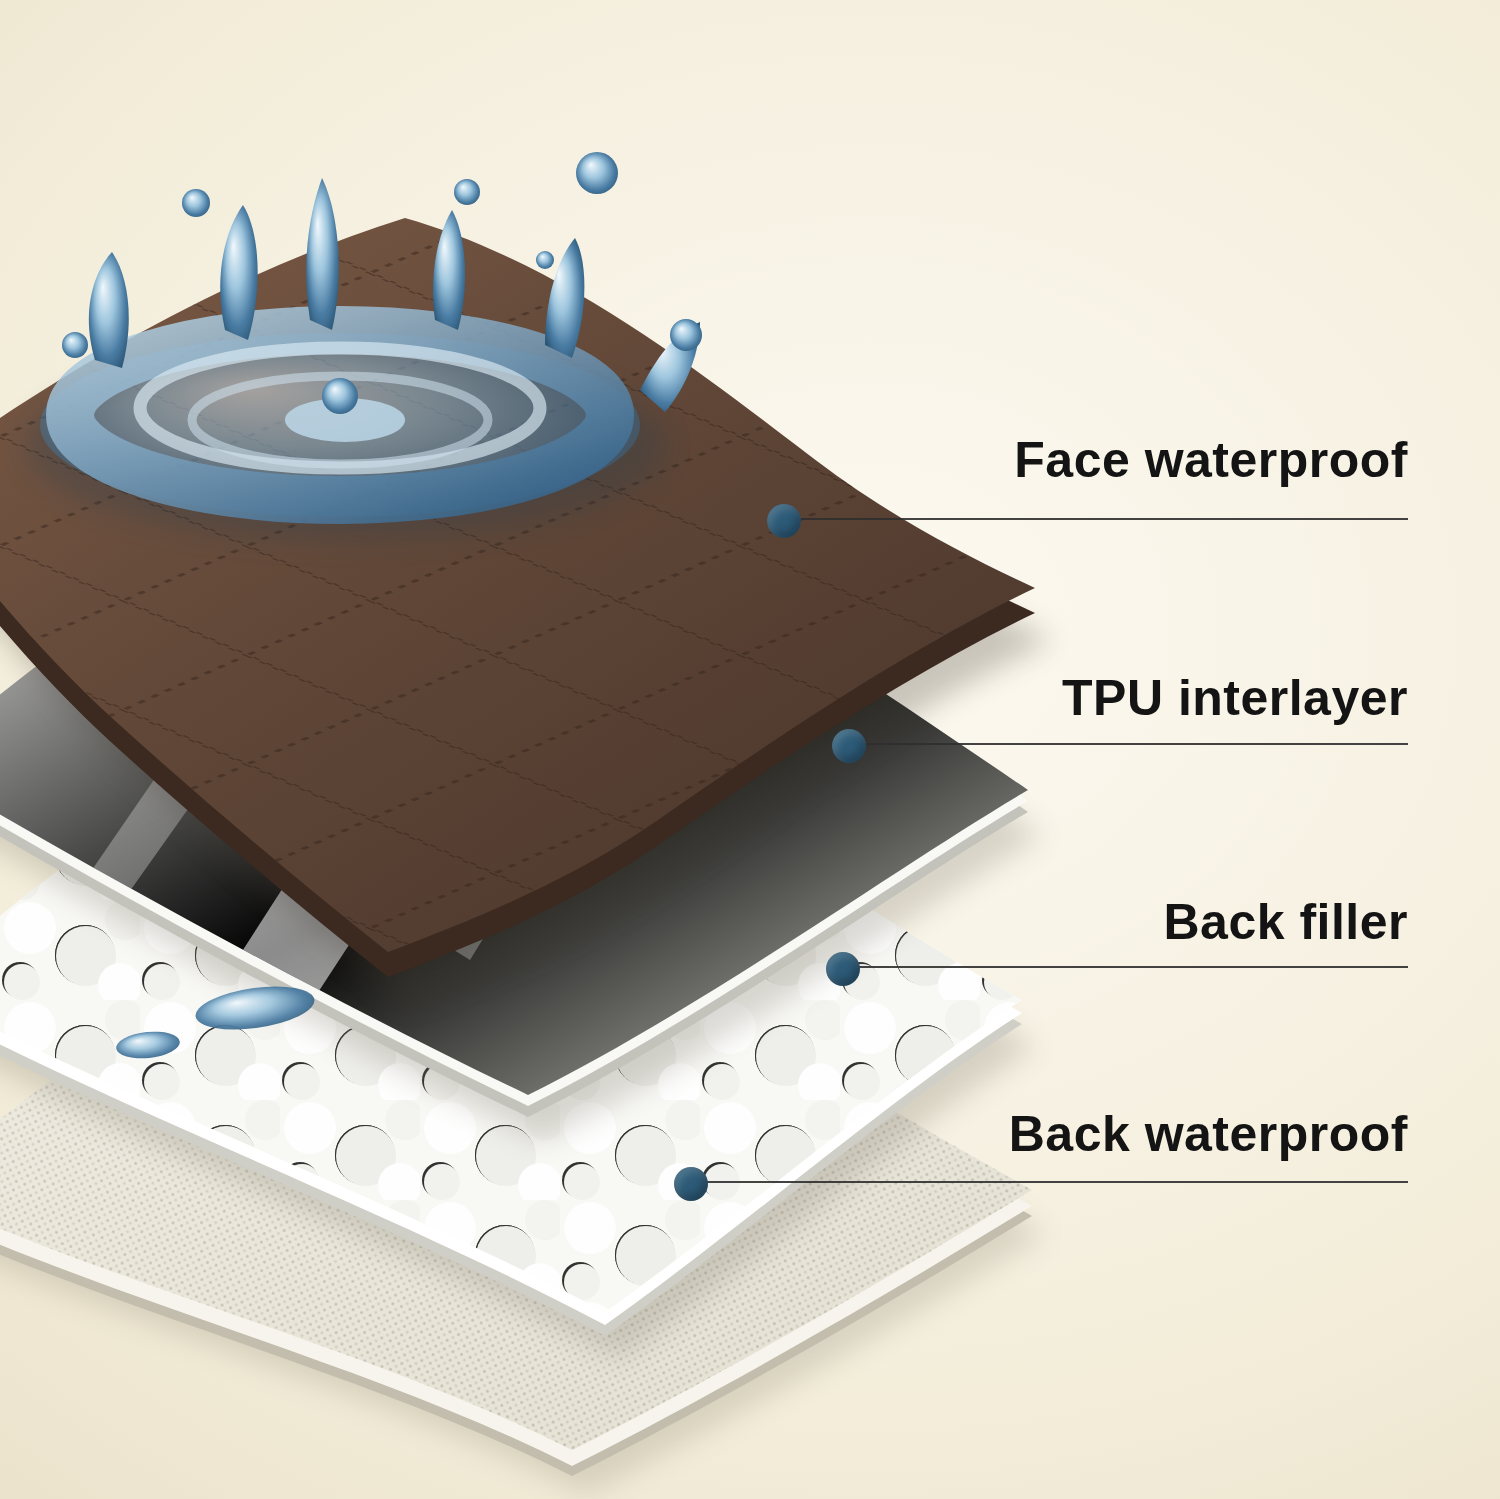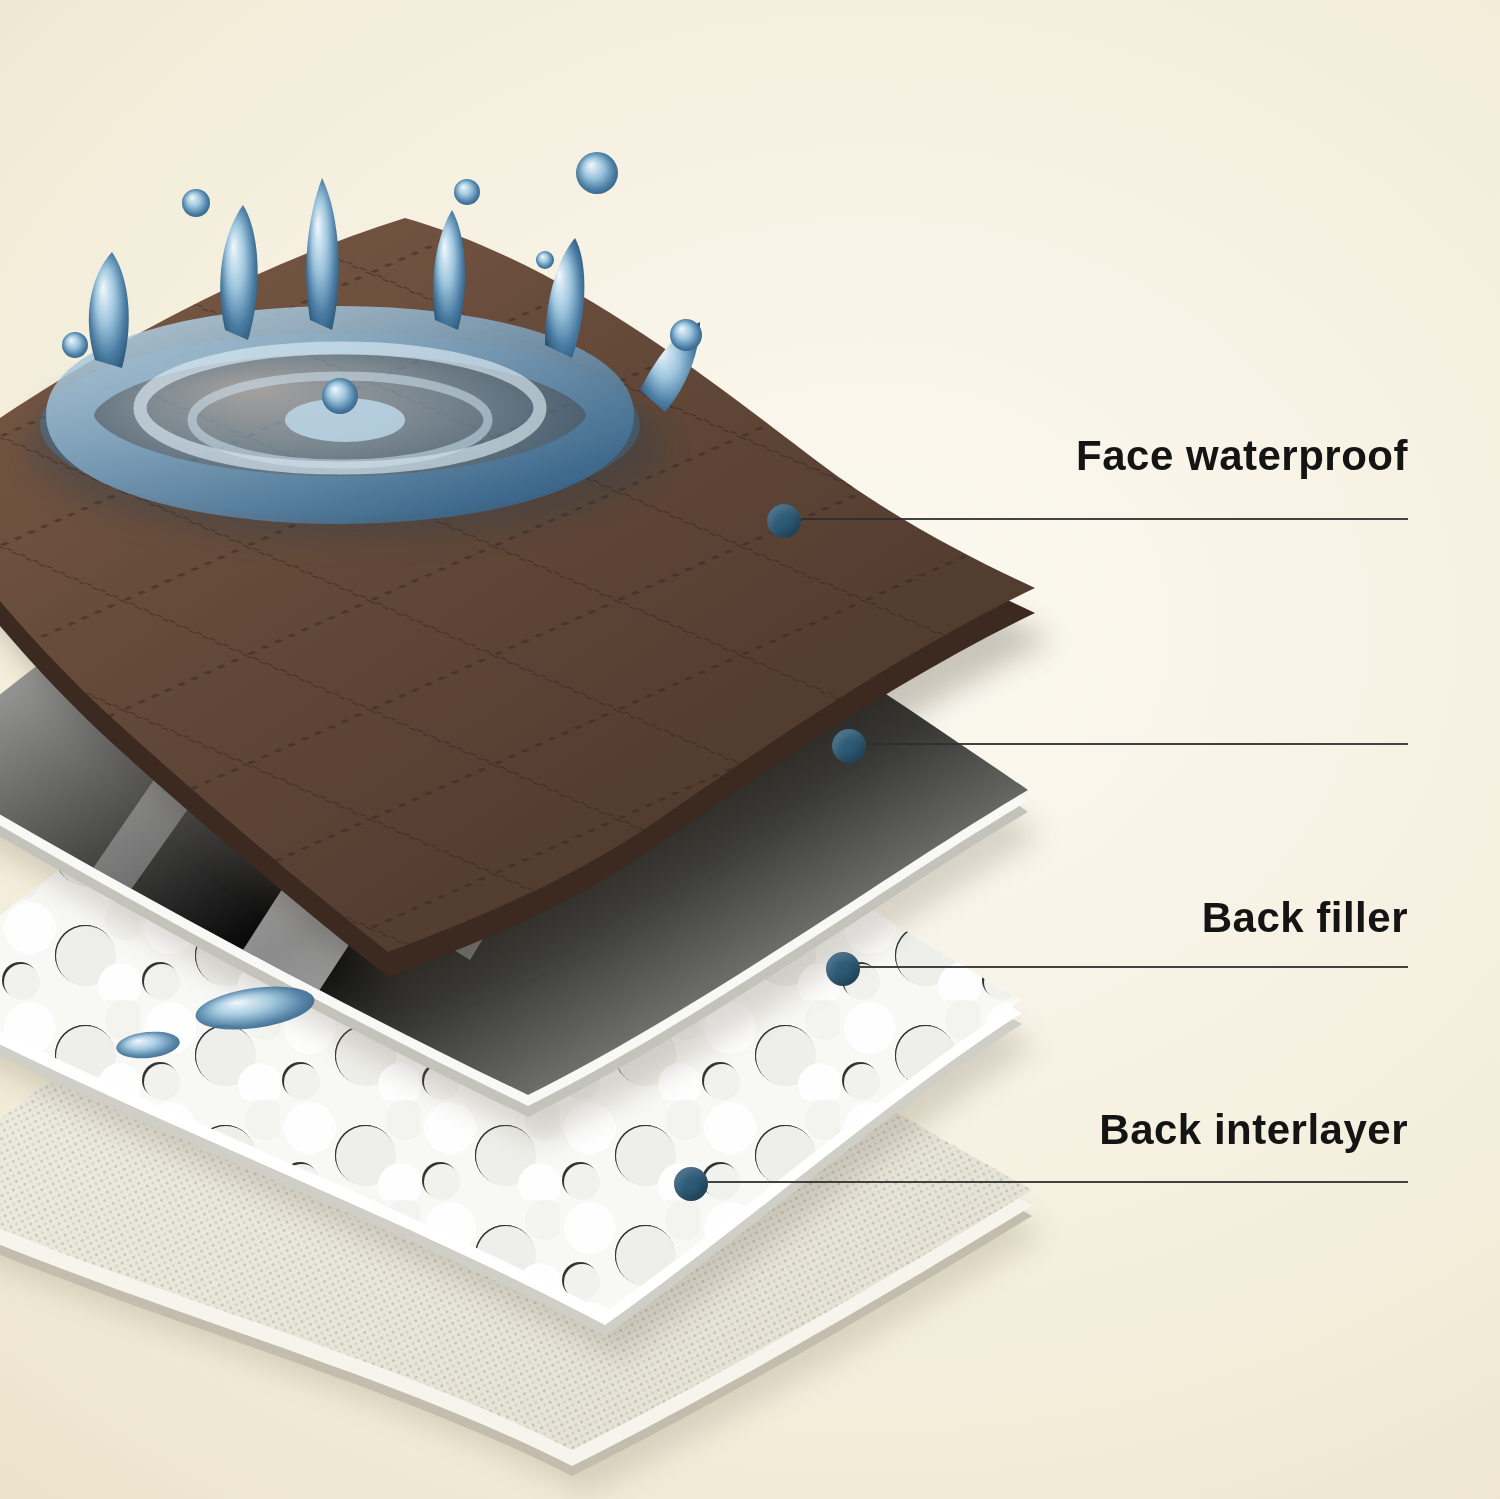--- a/index.html
+++ b/index.html
@@ -15,21 +15,21 @@
     position:absolute;width:34px;height:34px;border-radius:50%;
     background:var(--accent-dot,#2c5a77);
     box-shadow: inset -4px -5px 8px rgba(0,0,0,.28), inset 4px 5px 8px rgba(255,255,255,.18);
     z-index:5;
   }
   .callout-line{
     position:absolute;height:2px;background:var(--callout-line,#2f2f2f);opacity:.9;z-index:4;
   }
   .callout-label{
     position:absolute;white-space:nowrap;
-    font-size:42px;font-weight:600;line-height:1.05;letter-spacing:.5px;
+    font-size:50px;font-weight:600;line-height:1.05;letter-spacing:.5px;
     color:var(--label-text,#141414);z-index:5;
   }
   
   .dot1{left:767px;top:504px;}
   .line1{left:784px;top:518px;width:624px;}
   .label1{right:92px;top:434px;}
   
   .dot2{left:832px;top:729px;}
   .line2{left:849px;top:743px;width:559px;}
   .label2{right:92px;top:672px;}
@@ -174,22 +174,23 @@
       </g>
     </g>
   </svg>
 
   <span class="dot dot1"></span>
   <div class="callout-line line1"></div>
   <div class="callout-label label1">Face waterproof</div>
 
   <span class="dot dot2"></span>
   <div class="callout-line line2"></div>
+  <div class="callout-label label2">TPU interlayer</div>
 
   <span class="dot dot3"></span>
   <div class="callout-line line3"></div>
   <div class="callout-label label3">Back filler</div>
 
   <span class="dot dot4"></span>
   <div class="callout-line line4"></div>
-  <div class="callout-label label4">Back interlayer</div>
+  <div class="callout-label label4">Back waterproof</div>
 
 </div>
 
 </body></html>

